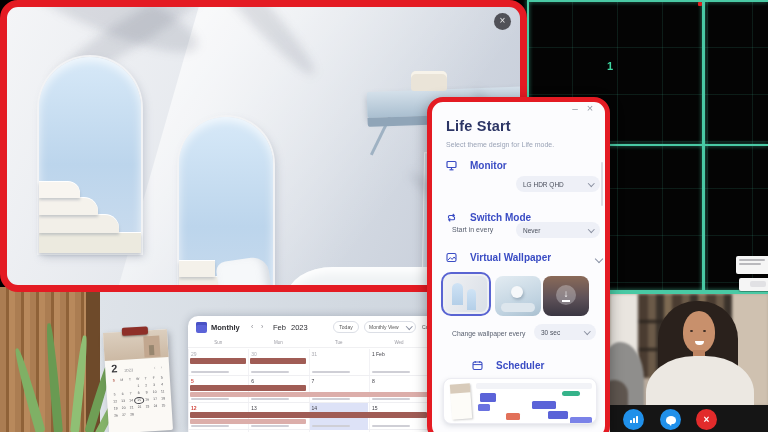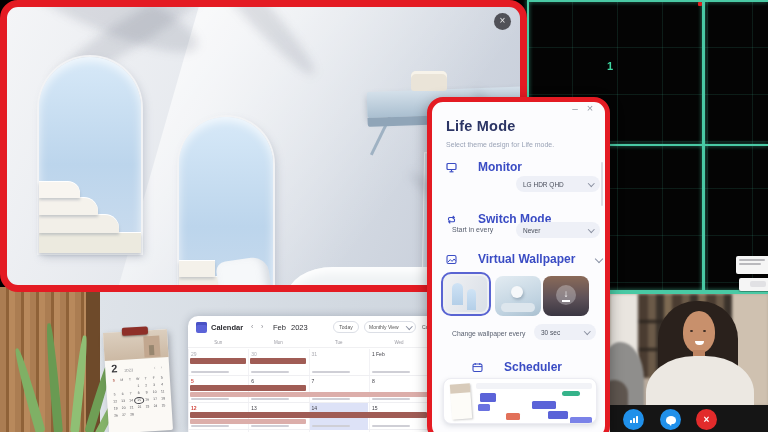--- a/index.html
+++ b/index.html
@@ -108,21 +108,21 @@
   .cal-bar{position:absolute;height:5.5px;border-radius:1px;cursor:pointer;}
   .cal-dash{position:absolute;top:22px;width:38px;height:2px;background:#cfcfd6;border-radius:1px;}
 
   
   .panel{position:absolute;left:427px;top:97px;width:183px;height:345px;border:5px solid #e41b23;
     border-radius:16px;background:#fcfcfe;z-index:5;box-shadow:0 4px 14px rgba(0,0,0,.35);}
   .p-min{position:absolute;left:137px;top:2px;width:12px;height:12px;font-size:10px;color:#969ca8;text-align:center;line-height:10px;cursor:pointer;}
   .p-close{position:absolute;left:152px;top:1px;width:12px;height:12px;font-size:11px;color:#969ca8;text-align:center;line-height:11px;cursor:pointer;}
   .p-title{position:absolute;left:14px;top:16px;font-size:14.5px;font-weight:bold;color:#2c3565;letter-spacing:.2px;}
   .p-sub{position:absolute;left:14px;top:39px;font-size:7px;color:#9aa3b6;}
-  .sect{position:absolute;left:14px;display:flex;align-items:center;gap:21px;font-size:12px;font-weight:bold;color:#3a4cc4;}
+  .sect{position:absolute;left:14px;display:flex;align-items:center;gap:13px;font-size:10px;font-weight:bold;color:#3a4cc4;}
   .dd{position:absolute;height:16px;background:#eef0f7;border-radius:8px;display:flex;align-items:center;
     justify-content:space-between;padding:0 7px;font-size:6.5px;color:#4a4f5c;cursor:pointer;}
   .chev{width:4.5px;height:4.5px;border-right:1.2px solid #8a90a0;border-bottom:1.2px solid #8a90a0;
     transform:rotate(45deg);margin-top:-2px;flex:0 0 auto;}
   .p-label{position:absolute;font-size:7px;color:#5a6170;}
   .thumb{position:absolute;border-radius:8px;overflow:hidden;cursor:pointer;}
   .t1{left:9px;top:170px;width:50px;height:44px;border:2px solid #5964d2;border-radius:10px;background:#eef0f3;padding:2px;}
   .t1-in{width:100%;height:100%;border-radius:6px;background:linear-gradient(115deg,#f0f1f3,#d9dfe7);position:relative;overflow:hidden;}
   .mini-arch{position:absolute;background:linear-gradient(#cfe3f5,#b4cfe8);}
   .ma1{left:7px;top:7px;width:11px;height:22px;border-radius:6px 6px 0 0;}
@@ -281,21 +281,21 @@
           <span>24</span>
           <span>25</span>
           <span>26</span>
           <span>27</span>
           <span>28</span>
         </div>
     </div>
 
     <div class="calwin">
       <div class="cw-icon"></div>
-      <div class="cw-title">Calendar</div>
+      <div class="cw-title">Monthly</div>
       <div class="cw-nav cw-prev">‹</div>
       <div class="cw-nav cw-next">›</div>
       <div class="cw-month">Feb</div>
       <div class="cw-year">2023</div>
       <div class="pill cw-today">Today</div>
       <div class="pill cw-view">
         <span>Monthly View</span>
         <span class="chev"></span>
       </div>
       <div class="cw-settings">Calendar Se</div>
@@ -370,21 +370,21 @@
             <div class="cal-dash" style="left: 304.5px;"></div>
             <div class="cal-dash" style="left: 364.8px;"></div>
           </div>
         </div>
     </div>
   </div>
 
   <div class="panel">
     <div class="p-min">–</div>
     <div class="p-close">×</div>
-    <div class="p-title">Life Mode</div>
+    <div class="p-title">Life Start</div>
     <div class="p-sub">Select theme design for Life mode.</div>
 
     <div class="sect" style="top:58px;">
       <svg width="11" height="11" viewBox="0 0 11 11">
         <rect x="1" y="1.5" width="9" height="6" rx="1" fill="none" stroke="#3a4cc4" stroke-width="1.2"></rect>
         <line x1="5.5" y1="7.5" x2="5.5" y2="9.5" stroke="#3a4cc4" stroke-width="1.2"></line>
         <line x1="3.5" y1="9.8" x2="7.5" y2="9.8" stroke="#3a4cc4" stroke-width="1.2"></line>
       </svg>
       <span>Monitor</span>
     </div>

